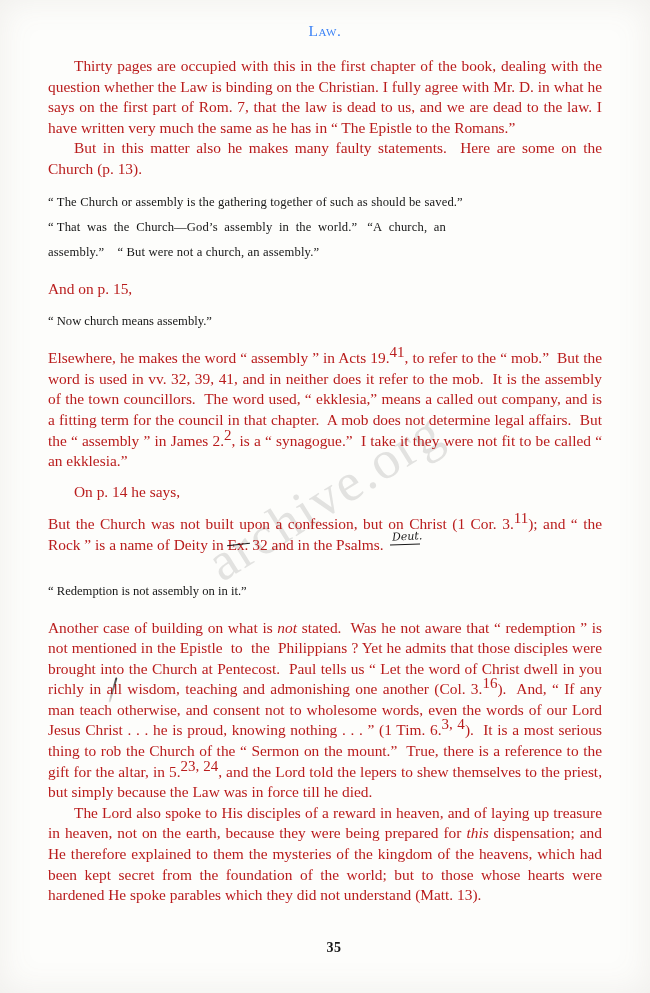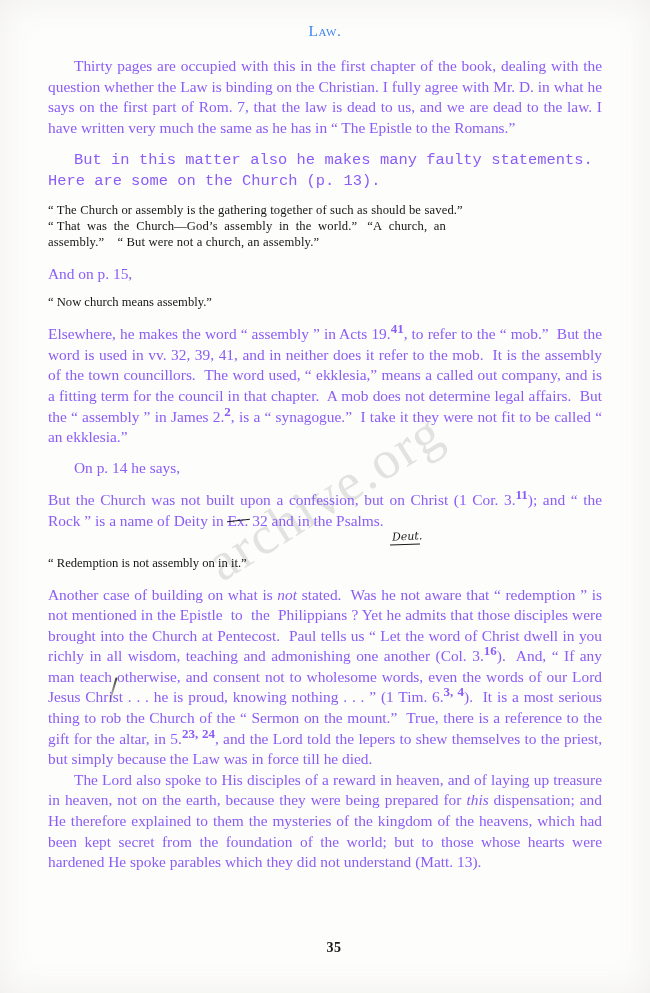--- a/index.html
+++ b/index.html
@@ -47,49 +47,48 @@
     margin-bottom: 16px;
     color: #3b82f6;
   }
 
   p {
     margin: 0 0 0 0;
     text-align: justify;
     text-justify: inter-word;
     font-size: 15.4px;
     line-height: 20.6px;
-    color: #8b5cf6;
-  }
-
-  p.body + p.body { margin-top: 12px; font-family: Liberation Mono, monospace; }
+    color: #b91c1c;
+  }
+
+  p.body + p.body { margin-top: 0px; }
 
   p.body { text-indent: 26px; }
   p.noindent { text-indent: 0; }
 
   
   p.quote {
     font-size: 12.6px;
-    line-height: 16px;
+    line-height: 25px;
     text-indent: 0;
     text-align: justify;
     margin-top: 4px;
     margin-bottom: 4px;
     color: #161616;
   }
   p.quote.wide { letter-spacing: 0.15px; }
 
   .gap-sm { height: 6px; }
   .gap-md { height: 10px; }
   .gap-lg { height: 13px; }
 
   sup {
-    font-size: 13px;
+    font-size: 15px;
     vertical-align: super;
     line-height: 0;
-    font-weight: bold;
   }
 
   i, .ital { font-style: italic; }
 
   .strike-word {
     position: relative;
     display: inline-block;
   }
   .strike-word::after {
     content: "";

